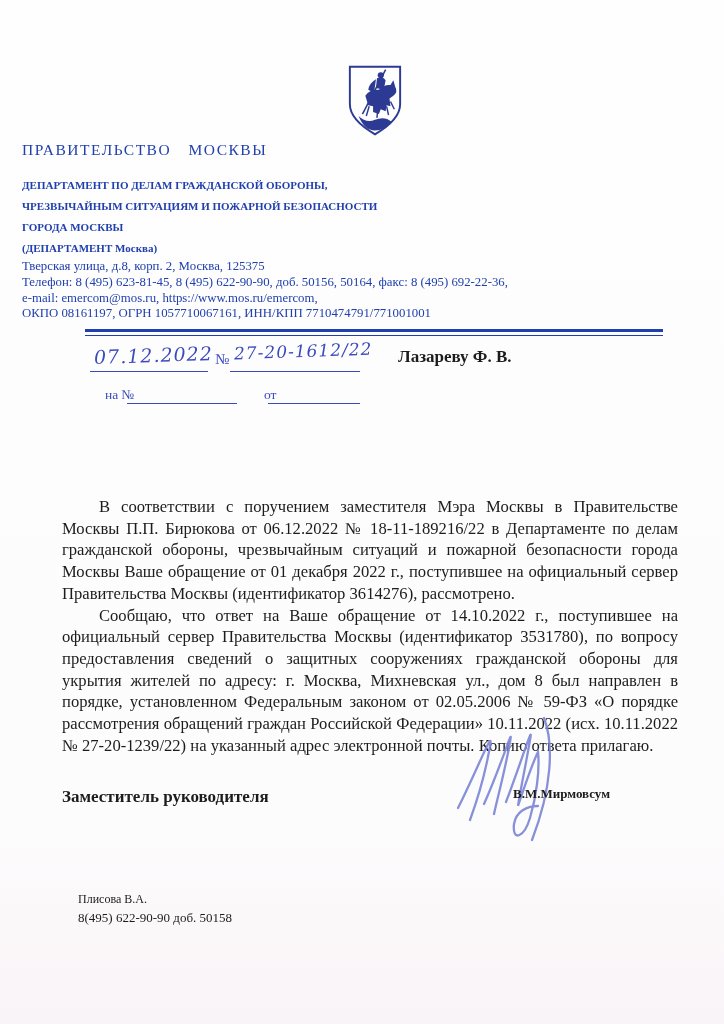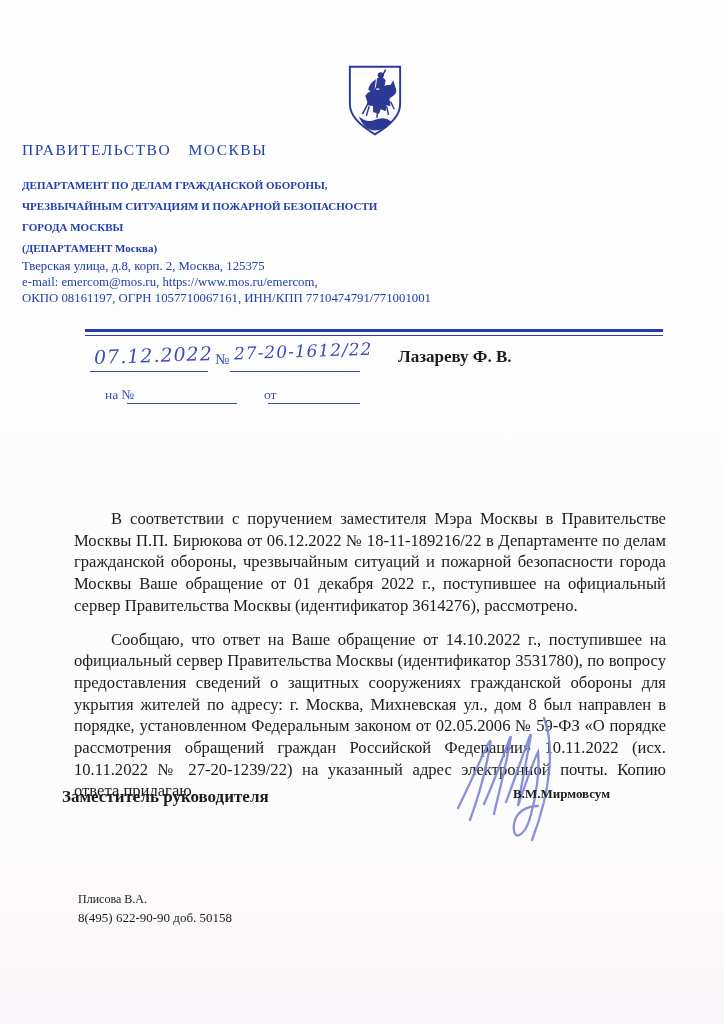--- a/index.html
+++ b/index.html
@@ -34,21 +34,21 @@
   .ul-num{left:230px;top:370px;width:130px;}
   .num-sign{left:215px;top:351px;font-size:15px;color:var(--ink);}
   .addressee{left:398px;top:347px;font-size:17px;font-weight:bold;}
   .reply-label{top:387px;font-size:13.5px;color:var(--ink);margin-left:17px;}
   .rl-na{left:88px;}
   .rl-ot{left:247px;}
   .ul-reply1{left:127px;top:402px;width:110px;border-color:var(--ink);}
   .ul-reply2{left:268px;top:402px;width:92px;border-color:var(--ink);}
   .salutation{left:62px;top:464px;width:616px;text-align:center;font-weight:bold;font-size:17px;}
   .body-text{left:62px;top:496px;width:616px;font-size:16.6px;line-height:21.7px;text-align:justify;}
-  .body-text p{margin:12px;text-indent:37px;}
+  .body-text p{margin:0;text-indent:37px;}
   .signoff-title{left:62px;top:787px;font-size:17px;font-weight:bold;}
   .signoff-name{left:513px;top:786px;font-size:13px;font-weight:bold;}
   .sig-svg{left:452px;top:712px;width:150px;height:132px;}
   .footer-name{left:78px;top:892px;font-size:12px;}
   .footer-phone{left:78px;top:910px;font-size:13px;font-family:Liberation Serif, serif;}
   .emblem{left:346px;top:63px;width:58px;height:75px;}
 </style>
 </head>
 <body>
 
@@ -71,20 +71,21 @@
 
   <div class="abs center-band dept">
     <div>ДЕПАРТАМЕНТ ПО ДЕЛАМ ГРАЖДАНСКОЙ ОБОРОНЫ,</div>
     <div>ЧРЕЗВЫЧАЙНЫМ СИТУАЦИЯМ И ПОЖАРНОЙ БЕЗОПАСНОСТИ</div>
     <div>ГОРОДА МОСКВЫ</div>
     <div>(ДЕПАРТАМЕНТ Москва)</div>
   </div>
 
   <div class="abs center-band contact">
     <div>Тверская улица, д.8, корп. 2, Москва, 125375</div>
+    <div>Телефон: 8 (495) 623-81-45, 8 (495) 622-90-90, доб. 50156, 50164, факс: 8 (495) 692-22-36,</div>
     <div>e-mail: emercom@mos.ru, https://www.mos.ru/emercom,</div>
     <div>ОКПО 08161197, ОГРН 1057710067161, ИНН/КПП 7710474791/771001001</div>
   </div>
 
   <div class="abs rule"></div>
 
   <div class="abs hw hw-date">07.12.2022</div>
   <div class="abs uline ul-date"></div>
 
   <div class="abs num-sign">№</div>

